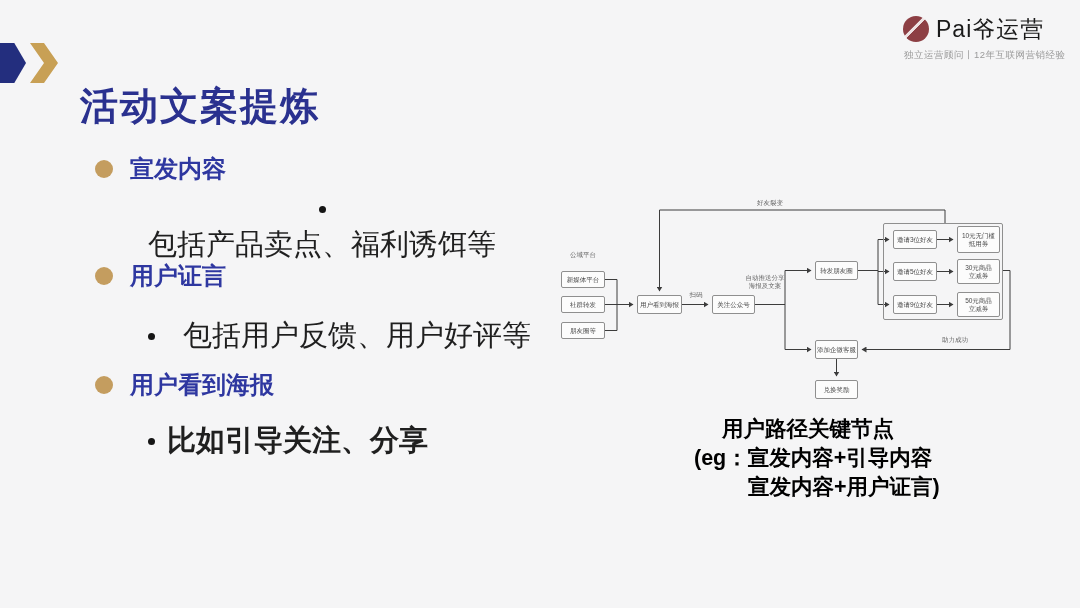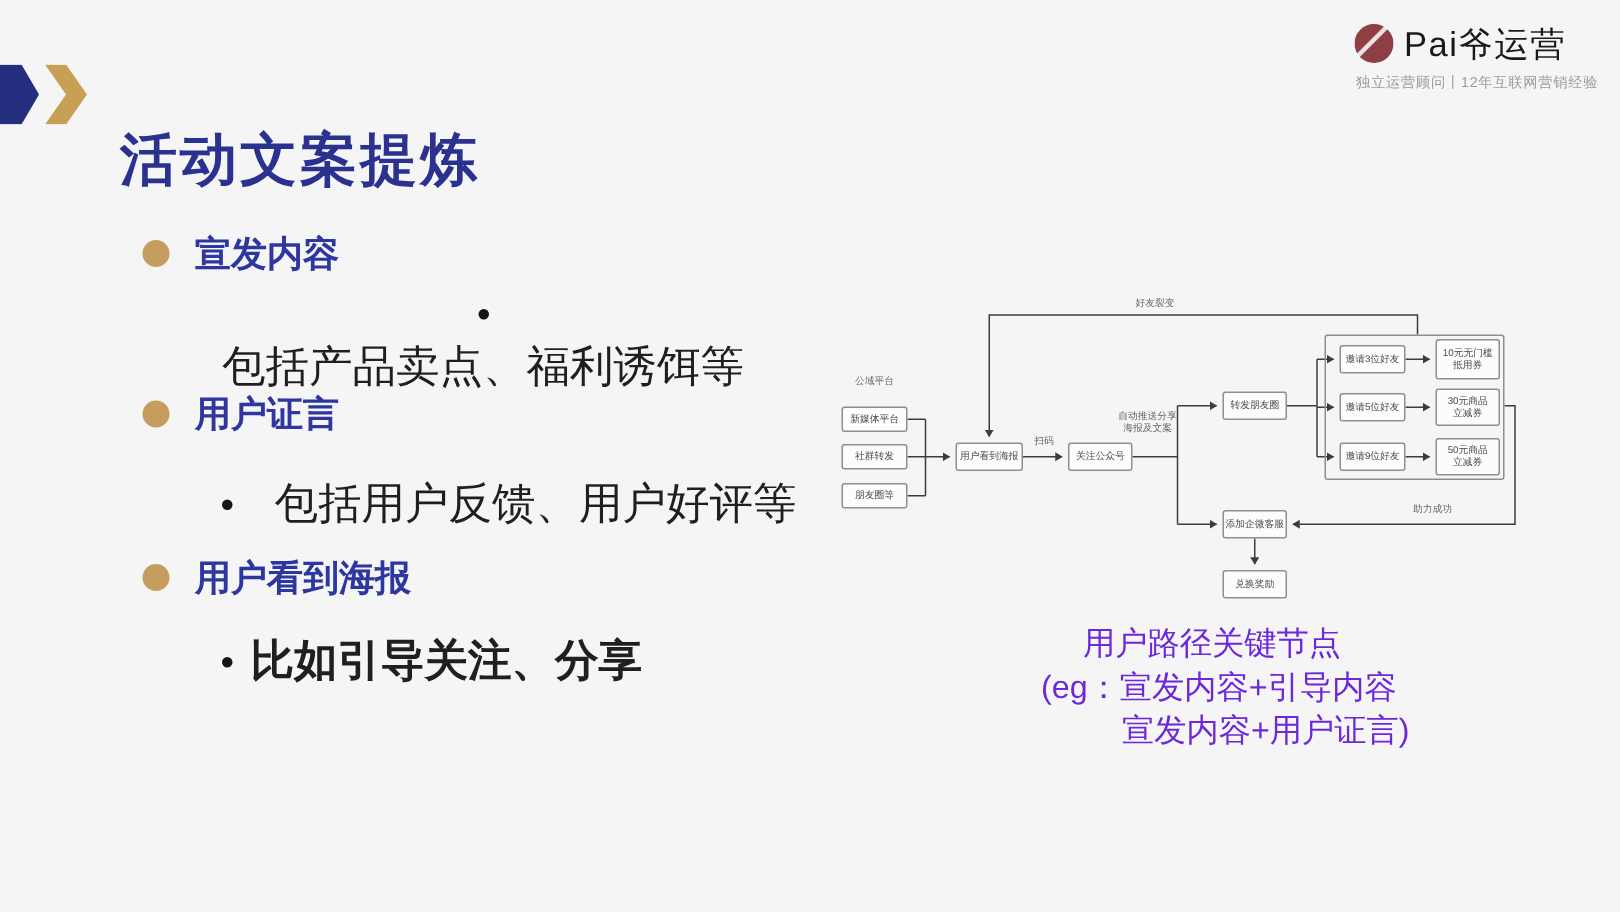--- a/index.html
+++ b/index.html
@@ -56,22 +56,22 @@
   .n-wecom{left:275px;top:150px;width:43px;height:19px;}
   .n-redeem{left:275px;top:190px;width:43px;height:19px;}
 
   .l-public{left:21px;top:61px;width:44px;}
   .l-scan{left:144px;top:101px;width:24px;}
   .l-fission{left:195px;top:9px;width:70px;}
   .l-autopush{left:194px;top:84px;width:62px;}
   .l-assist{left:383px;top:146px;width:64px;}
 
   
-  .anno{position:absolute;left:688px;top:415px;font-size:21.5px;font-weight:400;
-    color:#6d28d9;line-height:29px;}
+  .anno{position:absolute;left:688px;top:415px;font-size:21.5px;font-weight:700;
+    color:#000000;line-height:29px;}
   .anno .a1{margin-left:34px;}
   .anno .a2{margin-left:6px;}
   .anno .a3{margin-left:60px;}
 </style>
 </head>
 <body>
 
 <div class="slide">
 
   <div class="chev-blue"></div>

